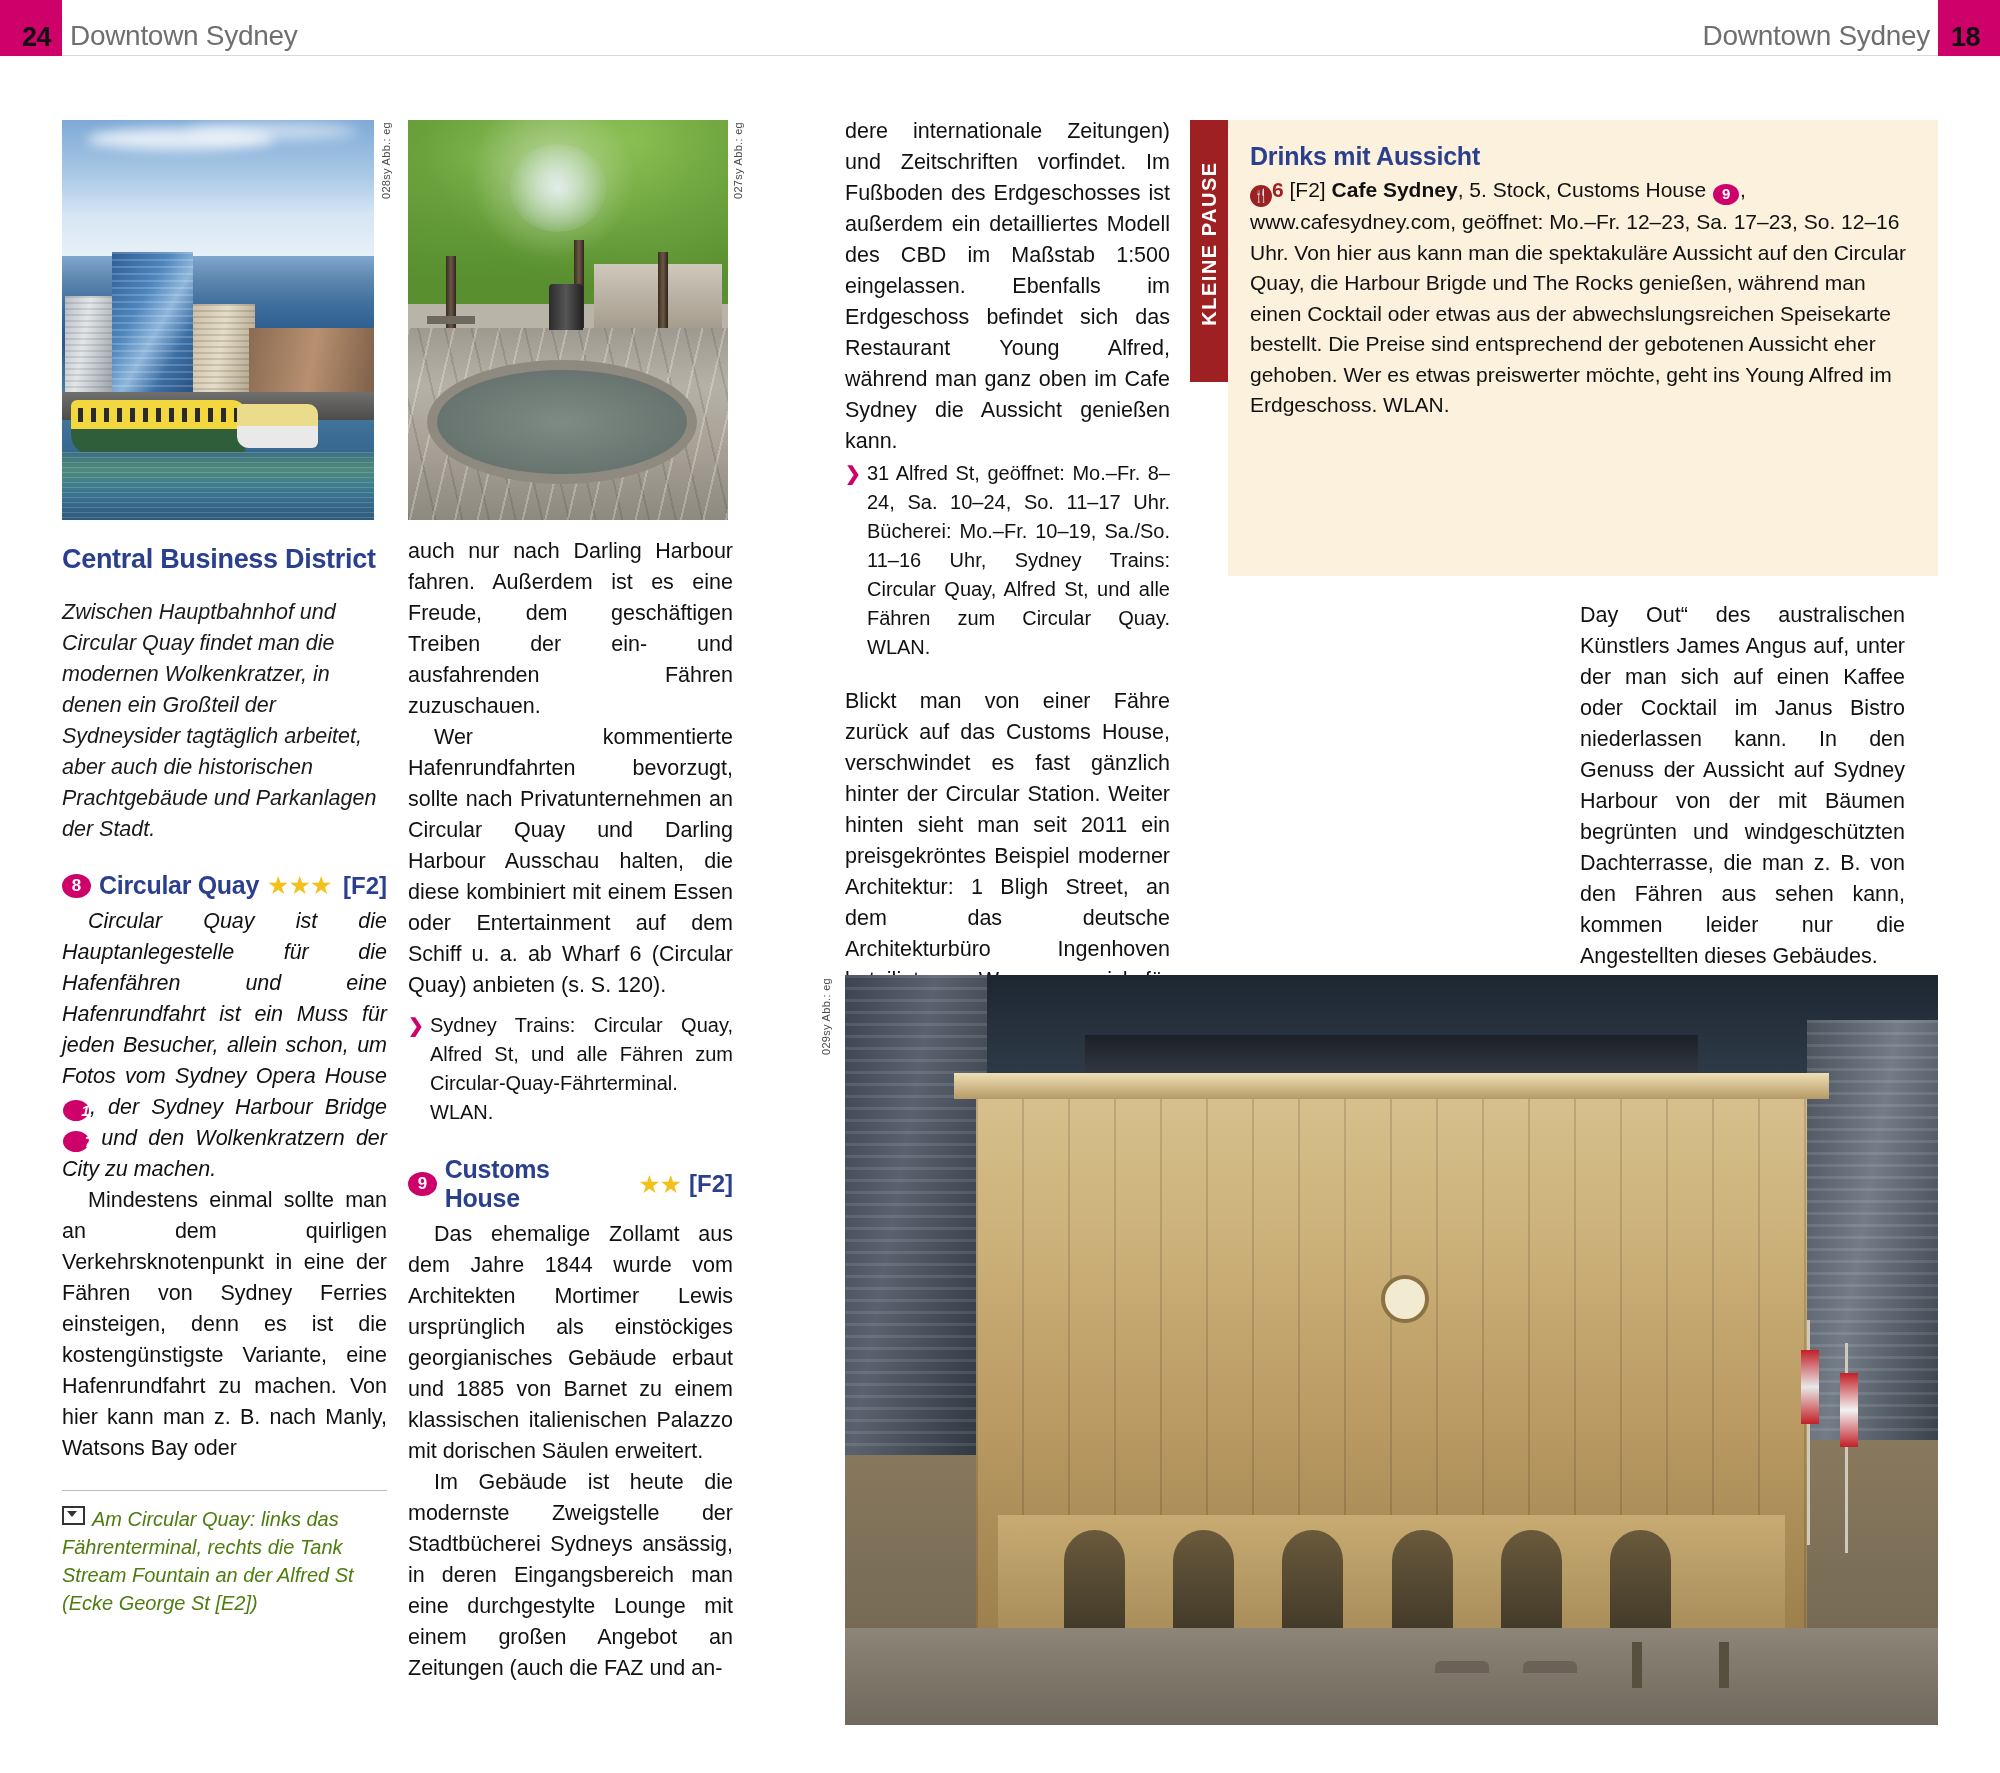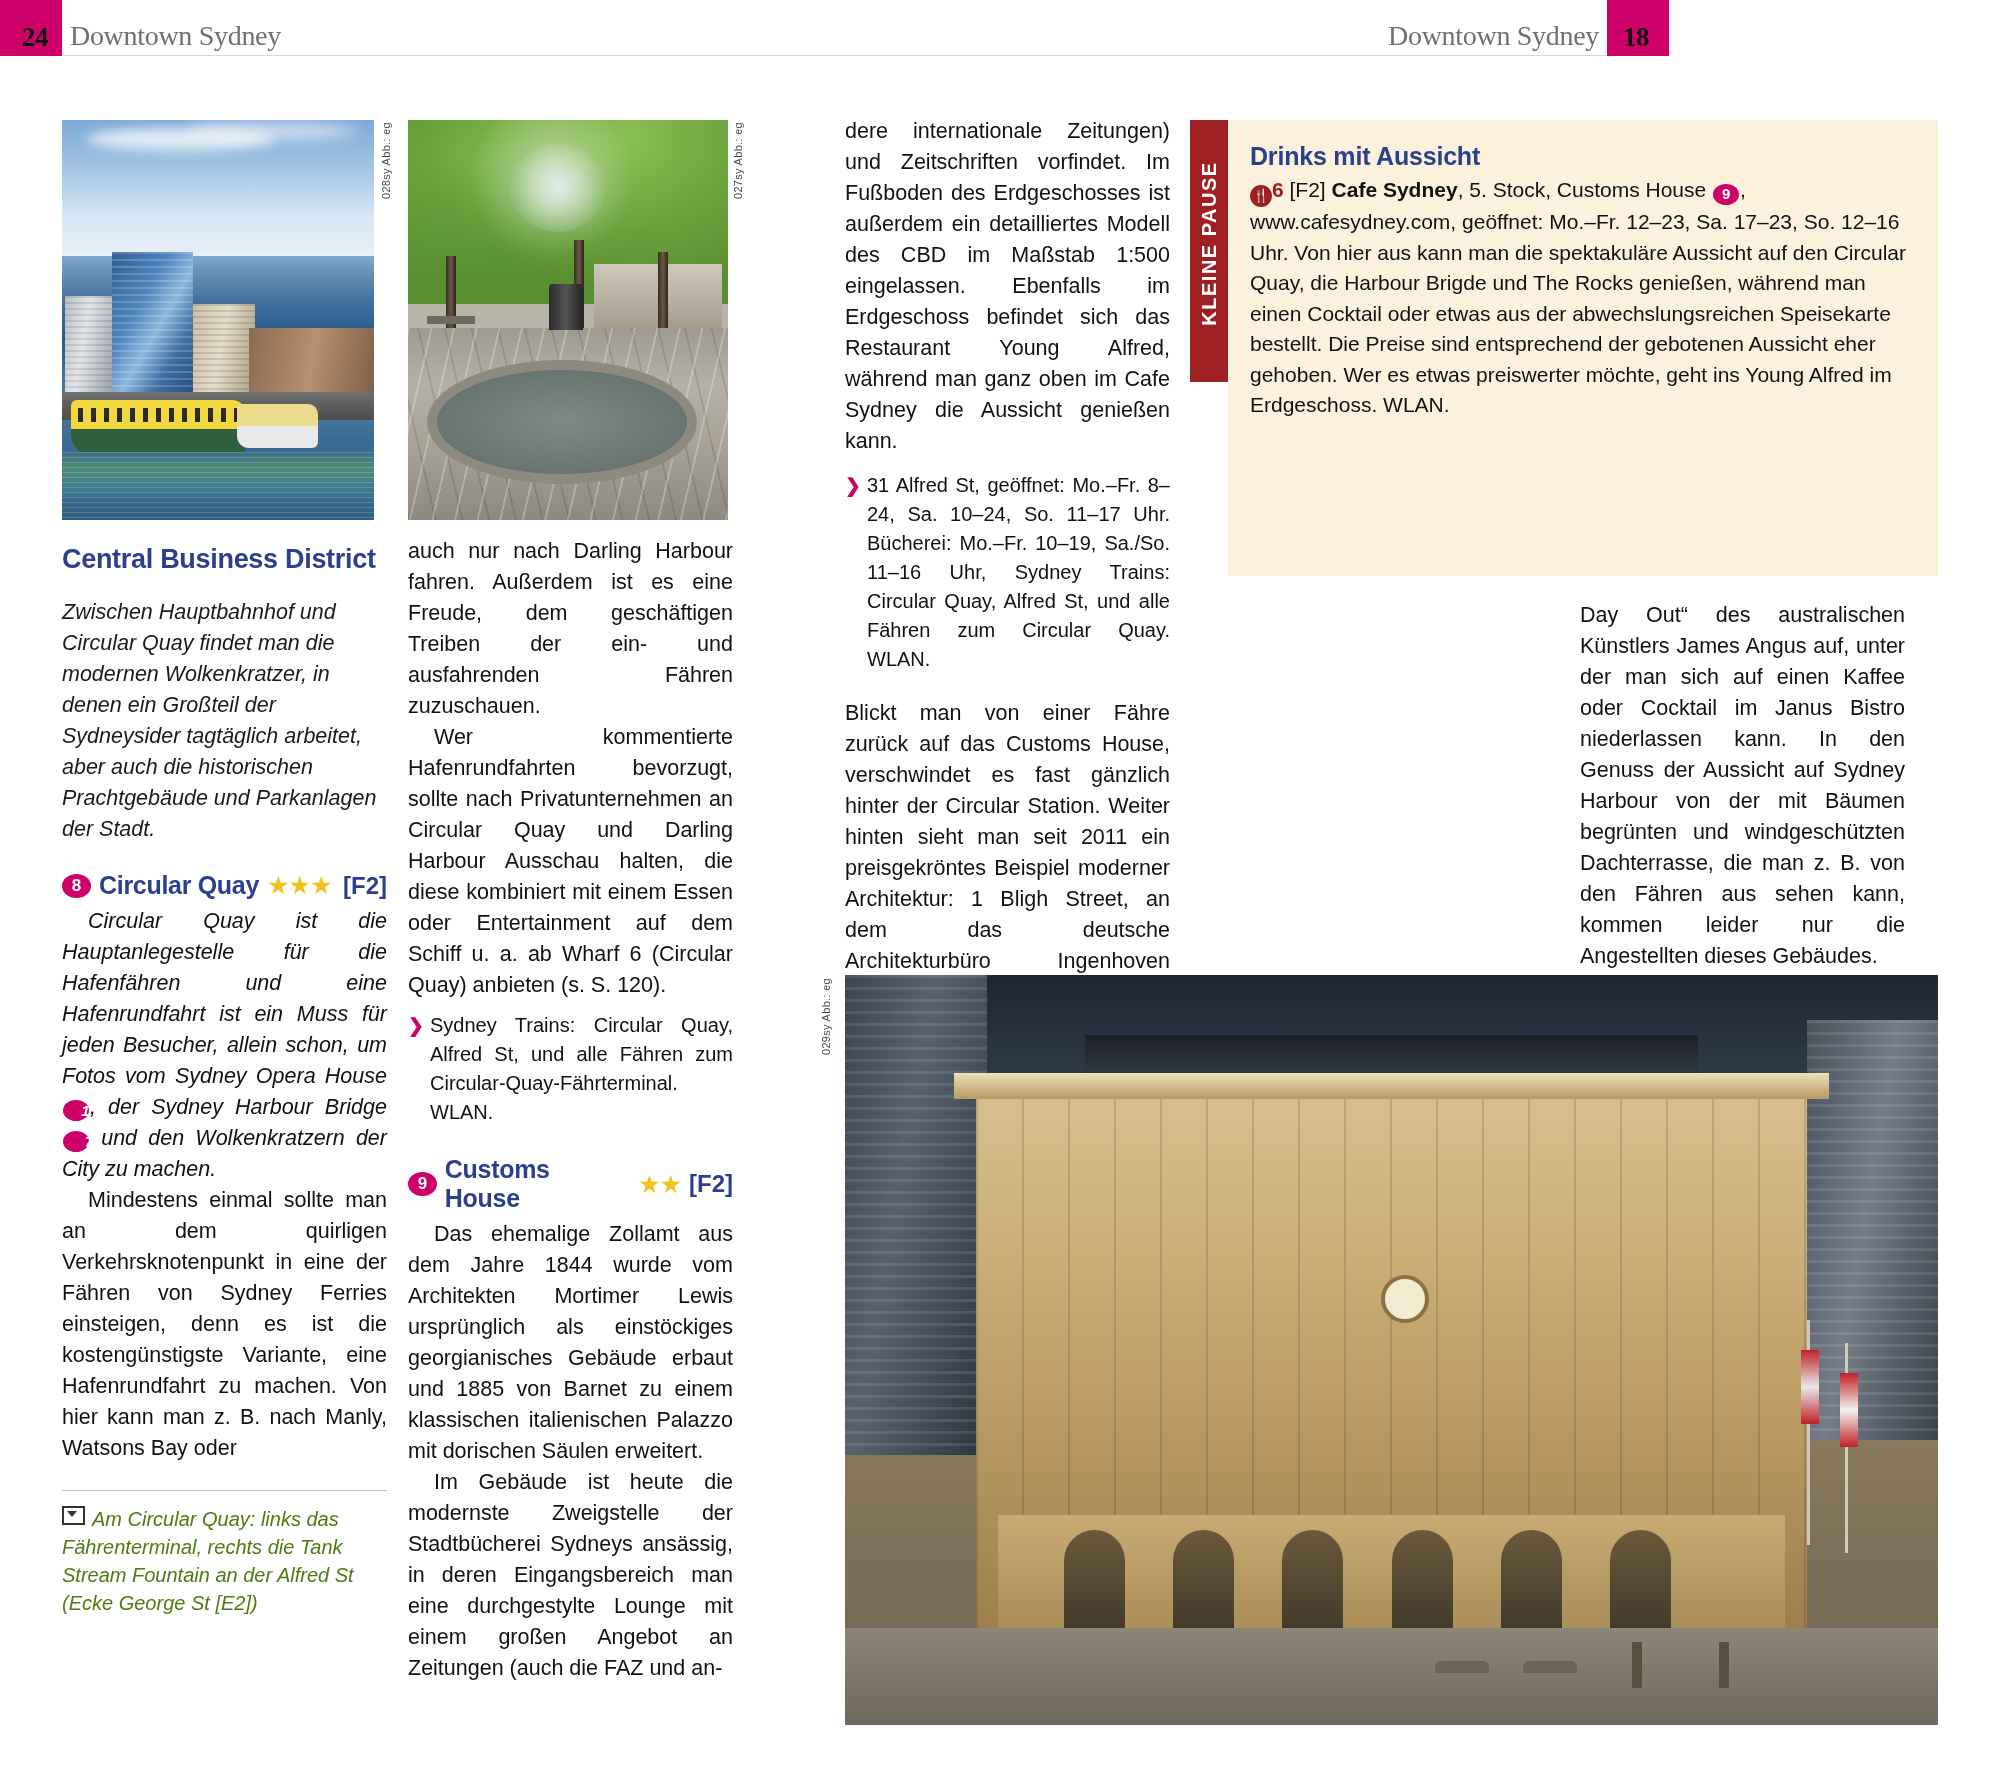--- a/index.html
+++ b/index.html
@@ -4,21 +4,21 @@
 <style>
   html,body{margin:0;padding:0;}
   body{
     width:2000px;height:1773px;
     background:#ffffff;
     font-family:"Liberation Sans", sans-serif;
     position:relative;
     overflow:hidden;
   }
   
-  .header{position:absolute;left:0;top:0;width:1669px;height:56px;font-family:Liberation Serif, serif;}
+  .header{position:absolute;left:0;top:0;width:2000px;height:56px;}
   .hdr-block-l{position:absolute;left:0;top:0;width:62px;height:56px;background:#ce0069;}
   .hdr-block-r{position:absolute;right:0;top:0;width:62px;height:56px;background:#ce0069;}
   .hdr-pageno-l{position:absolute;left:22px;top:22px;font-size:27px;font-weight:bold;color:#111;letter-spacing:-.5px;}
   .hdr-pageno-r{position:absolute;right:20px;top:22px;font-size:27px;font-weight:bold;color:#111;letter-spacing:-.5px;}
   .hdr-title-l{position:absolute;left:70px;top:20px;font-size:28px;color:#6f6f6f;letter-spacing:-.3px;}
   .hdr-title-r{position:absolute;right:70px;top:20px;font-size:28px;color:#6f6f6f;letter-spacing:-.3px;}
   .hdr-rule{position:absolute;left:62px;right:62px;top:55px;height:1px;background:#d8d8d8;}
   .c1{left:62px;width:325px;margin-top:8px;}
   .c2{left:408px;width:325px;}
   .c3{left:845px;width:325px;}
@@ -283,21 +283,21 @@
     <span class="stars">★★</span>
     <span class="mapref">[F2]</span>
   </div>
 
   <div class="body-txt indent" style="margin-top:6px;">Das ehemalige Zollamt aus dem Jahre 1844 wurde vom Architekten Mortimer Lewis ursprünglich als einstöckiges georgianisches Gebäude erbaut und 1885 von Barnet zu einem klassischen italienischen Palazzo mit dorischen Säulen erweitert.</div>
   <div class="body-txt indent">Im Gebäude ist heute die modernste Zweigstelle der Stadtbücherei Sydneys ansässig, in deren Eingangsbereich man eine durchgestylte Lounge mit einem großen Angebot an Zeitungen (auch die FAZ und an-</div>
 </div>
 
 <div class="col-body c3" style="top:116px;width:325px;">
   <div class="body-txt">dere internationale Zeitungen) und Zeitschriften vorfindet. Im Fußboden des Erdgeschosses ist außerdem ein detailliertes Modell des CBD im Maßstab 1:500 eingelassen. Ebenfalls im Erdgeschoss befindet sich das Restaurant Young Alfred, während man ganz oben im Cafe Sydney die Aussicht genießen kann.</div>
-  <div class="bullet-item" style="margin-top:14px;">31 Alfred St, geöffnet: Mo.–Fr. 8–24, Sa. 10–24, So. 11–17 Uhr. Bücherei: Mo.–Fr. 10–19, Sa./So. 11–16 Uhr, Sydney Trains: Circular Quay, Alfred St, und alle Fähren zum Circular Quay. WLAN.</div>
+  <div class="bullet-item" style="margin-top:2px;">31 Alfred St, geöffnet: Mo.–Fr. 8–24, Sa. 10–24, So. 11–17 Uhr. Bücherei: Mo.–Fr. 10–19, Sa./So. 11–16 Uhr, Sydney Trains: Circular Quay, Alfred St, und alle Fähren zum Circular Quay. WLAN.</div>
   <div class="body-txt" style="margin-top:24px;">Blickt man von einer Fähre zurück auf das Customs House, verschwindet es fast gänzlich hinter der Circular Station. Weiter hinten sieht man seit 2011 ein preisgekröntes Beispiel moderner Architektur: 1 Bligh Street, an dem das deutsche Architekturbüro Ingenhoven beteiligt war. Wenn man sich für moderne Architektur begeistern kann, sollte man hineingehen, denn von der Eingangshalle kann man bis zum Glasdach des 28-stöckigen, eliptischen Hochhauses mit seinem vertikal gardinenartig gerundeten Innenleben hinaufblicken. Am Eingang an der Bent Street/ Ecke O'Connell Street fällt auch die orange-rot-gelbe Skulptur „Day In,</div>
 </div>
 
 <div id="pausebox">
   <div class="tab">
     <span>KLEINE PAUSE</span>
   </div>
   <div class="panel">
     <div class="panel-title">Drinks mit Aussicht</div>
     <div class="panel-body"><span class="cutlery">🍴</span><span class="redno">6</span> <span>[F2]</span> <b>Cafe Sydney</b><span>, 5. Stock, Customs House </span><span class="badge-sm">9</span><span>, www.cafesydney.com, geöffnet: Mo.–Fr. 12–23, Sa. 17–23, So. 12–16 Uhr. Von hier aus kann man die spektakuläre Aussicht auf den Circular Quay, die Harbour Brigde und The Rocks genießen, während man einen Cocktail oder etwas aus der abwechslungsreichen Speisekarte bestellt. Die Preise sind entsprechend der gebotenen Aussicht eher gehoben. Wer es etwas preiswerter möchte, geht ins Young Alfred im Erdgeschoss. WLAN.</span></div>

